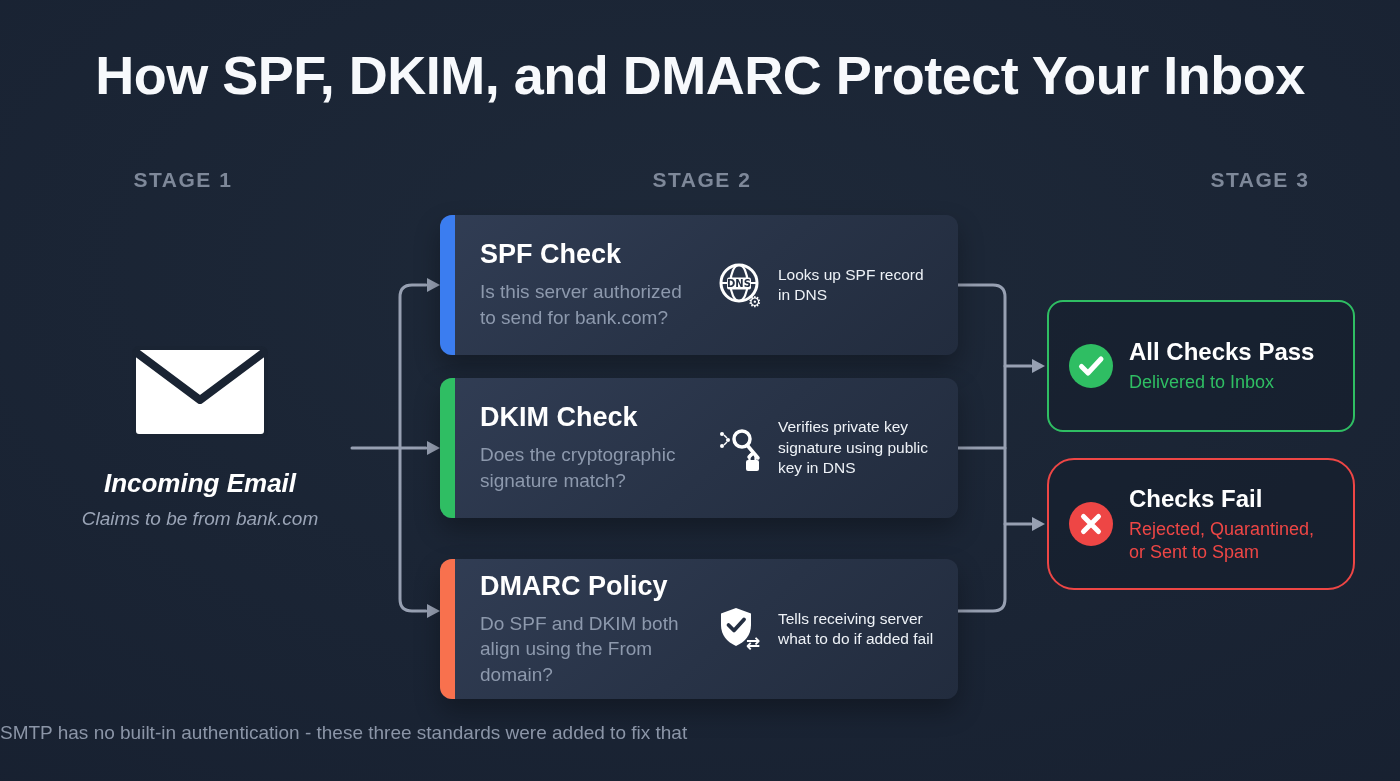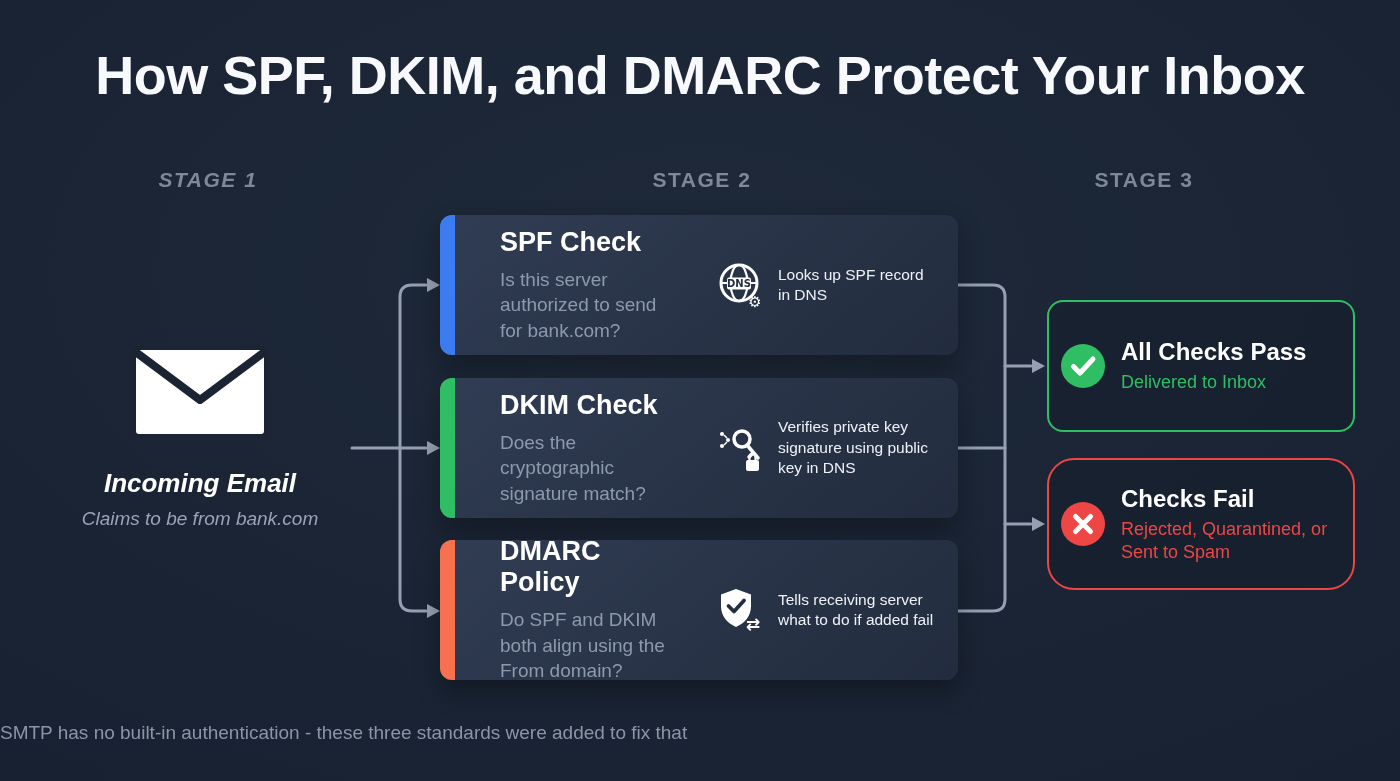--- a/index.html
+++ b/index.html
@@ -10,49 +10,49 @@
     font-family: "Liberation Sans", sans-serif;
   }
   .title {
     position: absolute; top: 44px; left: 0; width: 100%; text-align: center;
     font-size: 54px; font-weight: 800; color: #f7f9fc; letter-spacing: -0.5px;
   }
   .stage-label {
     position: absolute; top: 168px; width: 260px; text-align: center;
     color: #7e8899; font-size: 21px; font-weight: 600; letter-spacing: 1.5px;
   }
-  .s1 { left: 78px; font-style: italic; } .s2 { left: 572px; } .s3 { left: 1014px; }
+  .s1 { left: 53px; } .s2 { left: 572px; } .s3 { left: 1130px; }
 
   .connectors { position: absolute; left: 0; top: 0; width: 1400px; height: 781px; }
 
   .email-group { position: absolute; left: 60px; top: 346px; width: 280px; text-align: center; font-style: italic; }
   .email-group .envelope svg { width: 136px; height: 92px; display: inline-block; }
   .email-title { margin-top: 26px; font-size: 26px; font-weight: 700; color: #ffffff; }
   .email-sub { margin-top: 9px; font-size: 19px; color: #9aa4b6; }
 
   .card {
     position: absolute; left: 440px; width: 518px; height: 140px;
     background: linear-gradient(140deg, #313d54 0%, #283347 55%, #222c3e 100%);
     border-radius: 12px; box-shadow: 0 12px 26px rgba(0,0,0,0.30);
-    display: flex; align-items: center; padding: 0 20px 0 60px; gap: 24px;
+    display: flex; align-items: center; padding: 0 20px 0 40px; gap: 24px;
   }
-  .card1 { top: 215px; } .card2 { top: 378px; } .card3 { top: 540px; justify-content: space-between; }
+  .card1 { top: 215px; } .card2 { top: 378px; } .card3 { top: 559px; justify-content: space-between; }
   .accent { position: absolute; left: 0; top: 0; bottom: 0; width: 15px; border-radius: 12px 0 0 12px; }
   .card-left { flex: 1; padding-right: 10px; }
   .card-title { font-size: 27px; font-weight: 700; color: #ffffff; margin-bottom: 9px; }
   .card-question { font-size: 19px; color: #8d99ad; line-height: 1.35; max-width: 272px; }
   .card-right { display: flex; align-items: center; gap: 14px; width: 222px; flex-shrink: 0; }
   .card-icon svg { width: 48px; height: 48px; display: block; }
   .card-detail { font-size: 15.5px; color: #eef2f7; line-height: 1.32; width: 158px; }
 
   .outcome {
     position: absolute; left: 1047px; width: 308px; height: 132px;
     border: 2.5px solid #ffffff; border-radius: 16px;
     background: rgba(20, 28, 42, 0.45);
-    display: flex; align-items: center; gap: 16px; padding: 0 12px;
+    display: flex; align-items: center; gap: 16px; padding: 0 20px;
   }
   .pass { top: 300px; } .fail { top: 458px; }
   .outcome-icon svg { width: 44px; height: 44px; display: block; }
   .outcome-title { font-size: 24px; font-weight: 700; color: #ffffff; margin-bottom: 5px; }
   .outcome-sub { font-size: 18px; line-height: 1.25; font-weight: 500; }
 
   .footer {
     position: absolute; top: 722px; left: 0; width: 100%; text-align: left;
     font-size: 19px; color: #8b95a7;
   }

